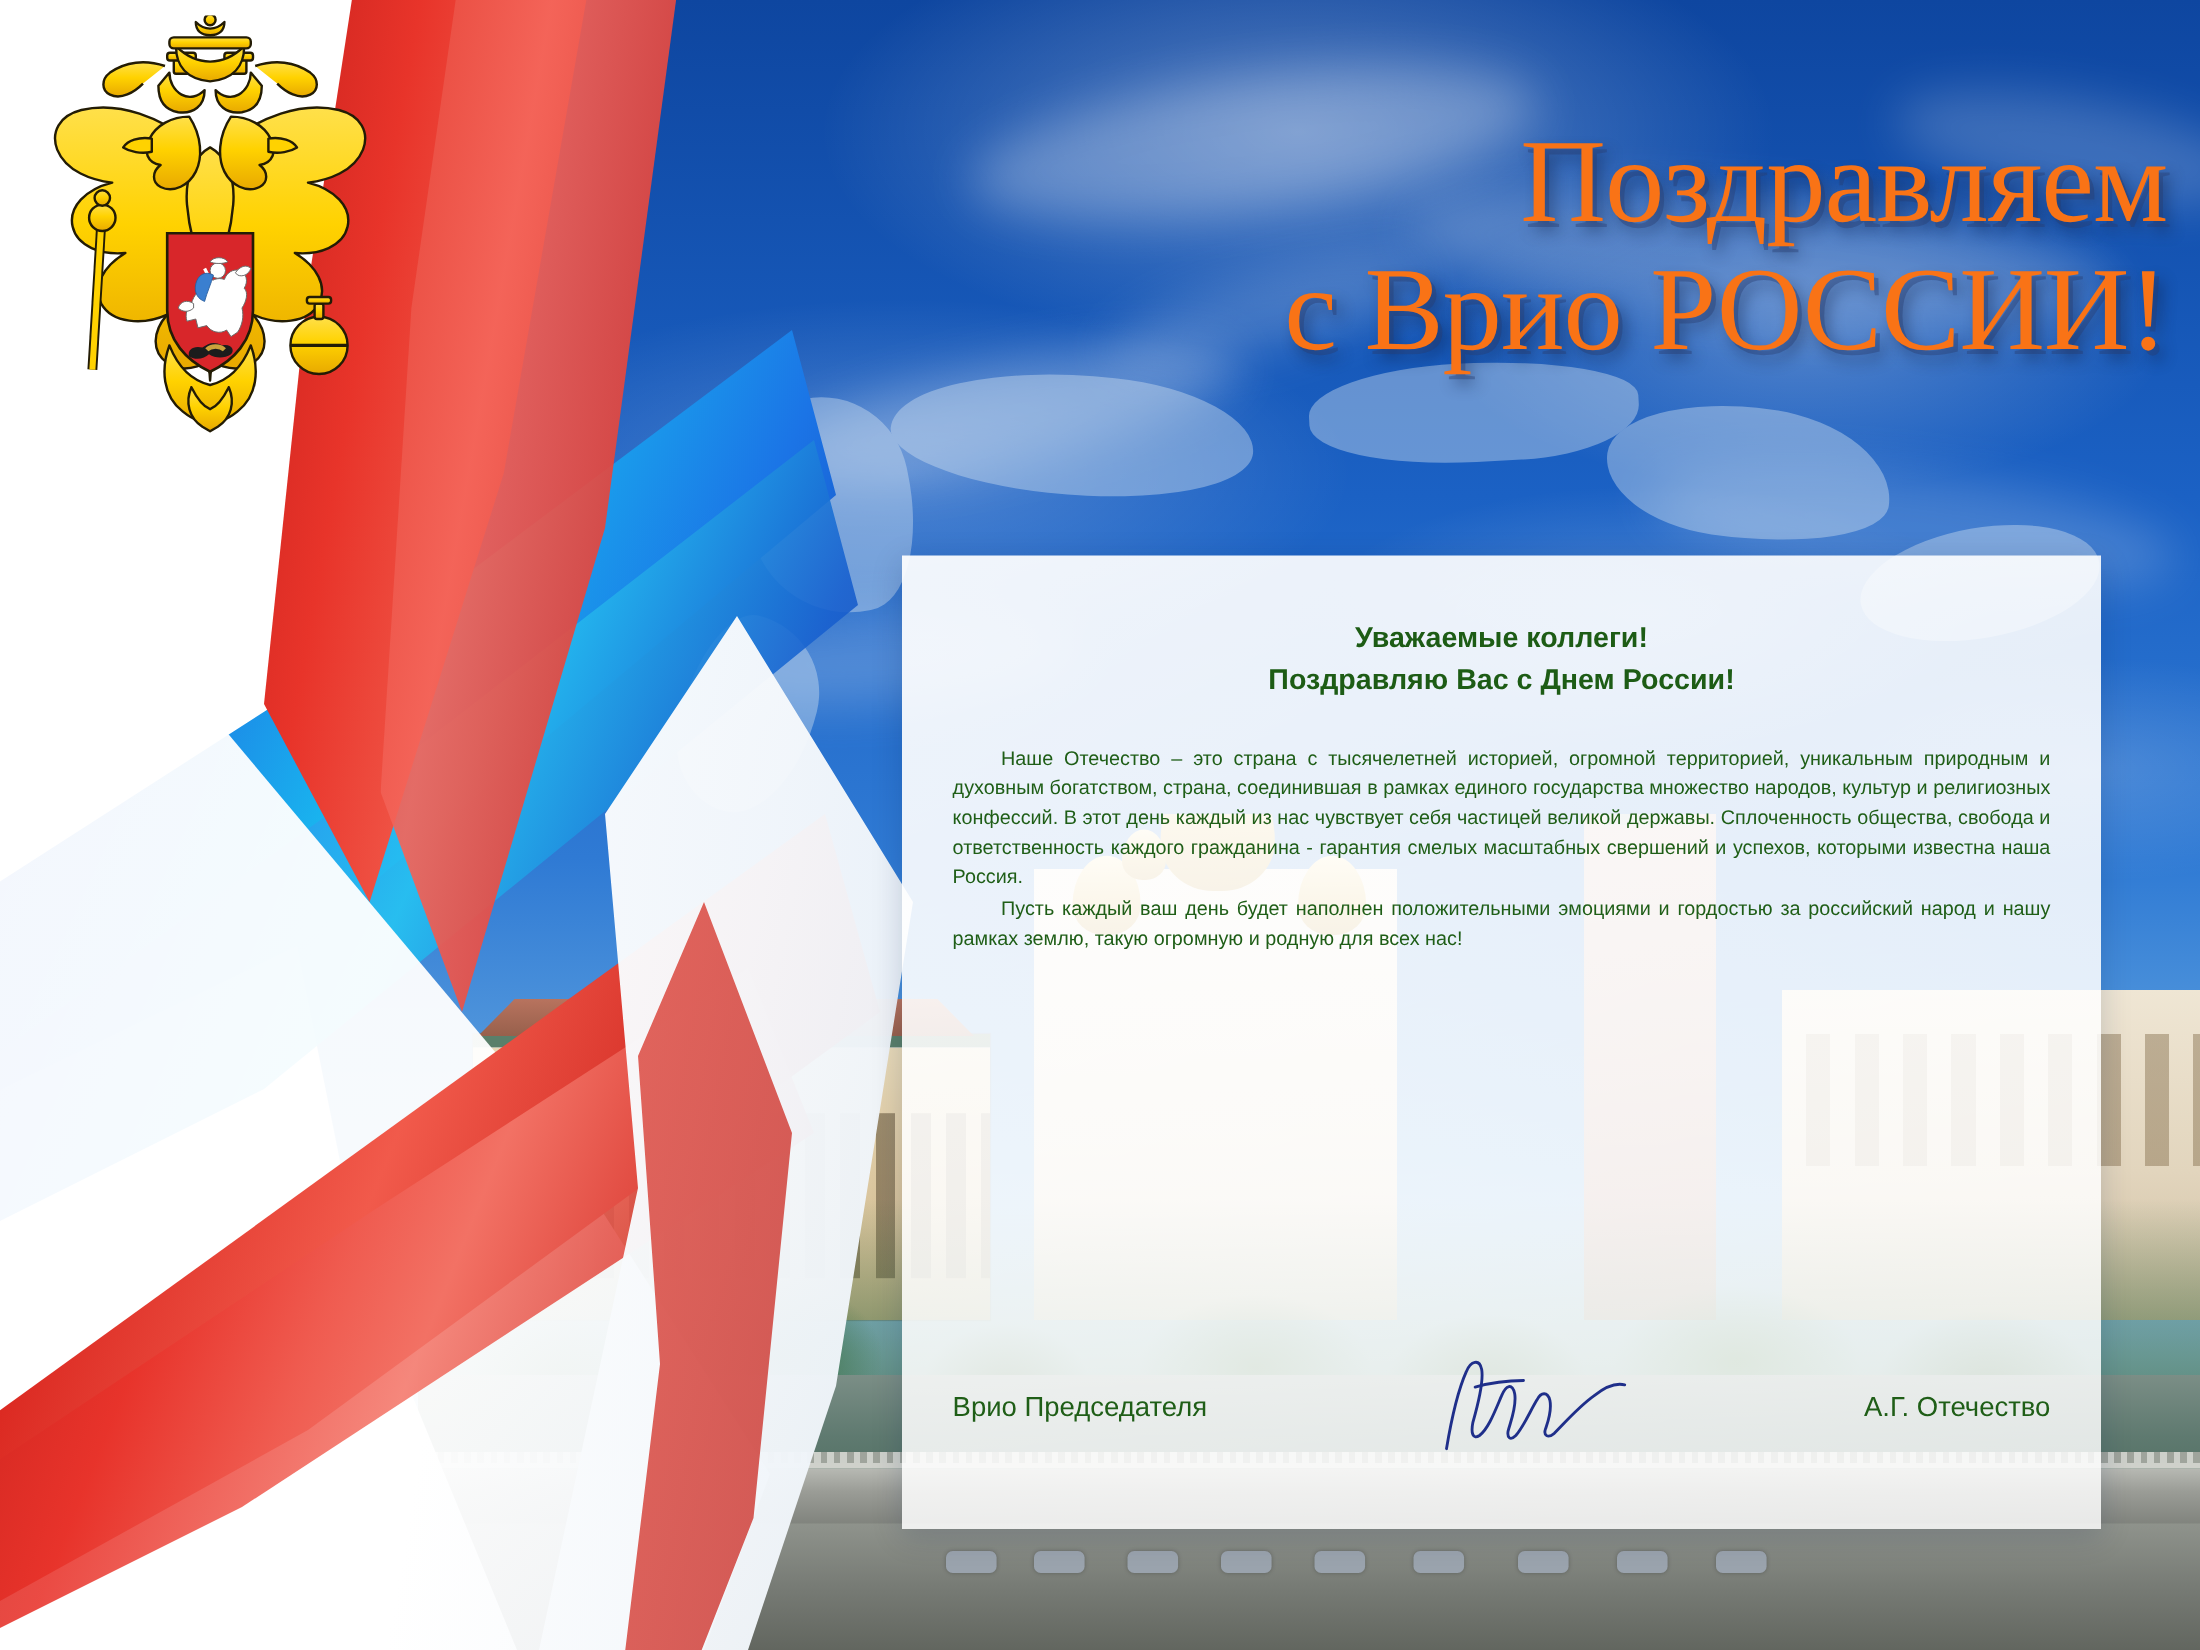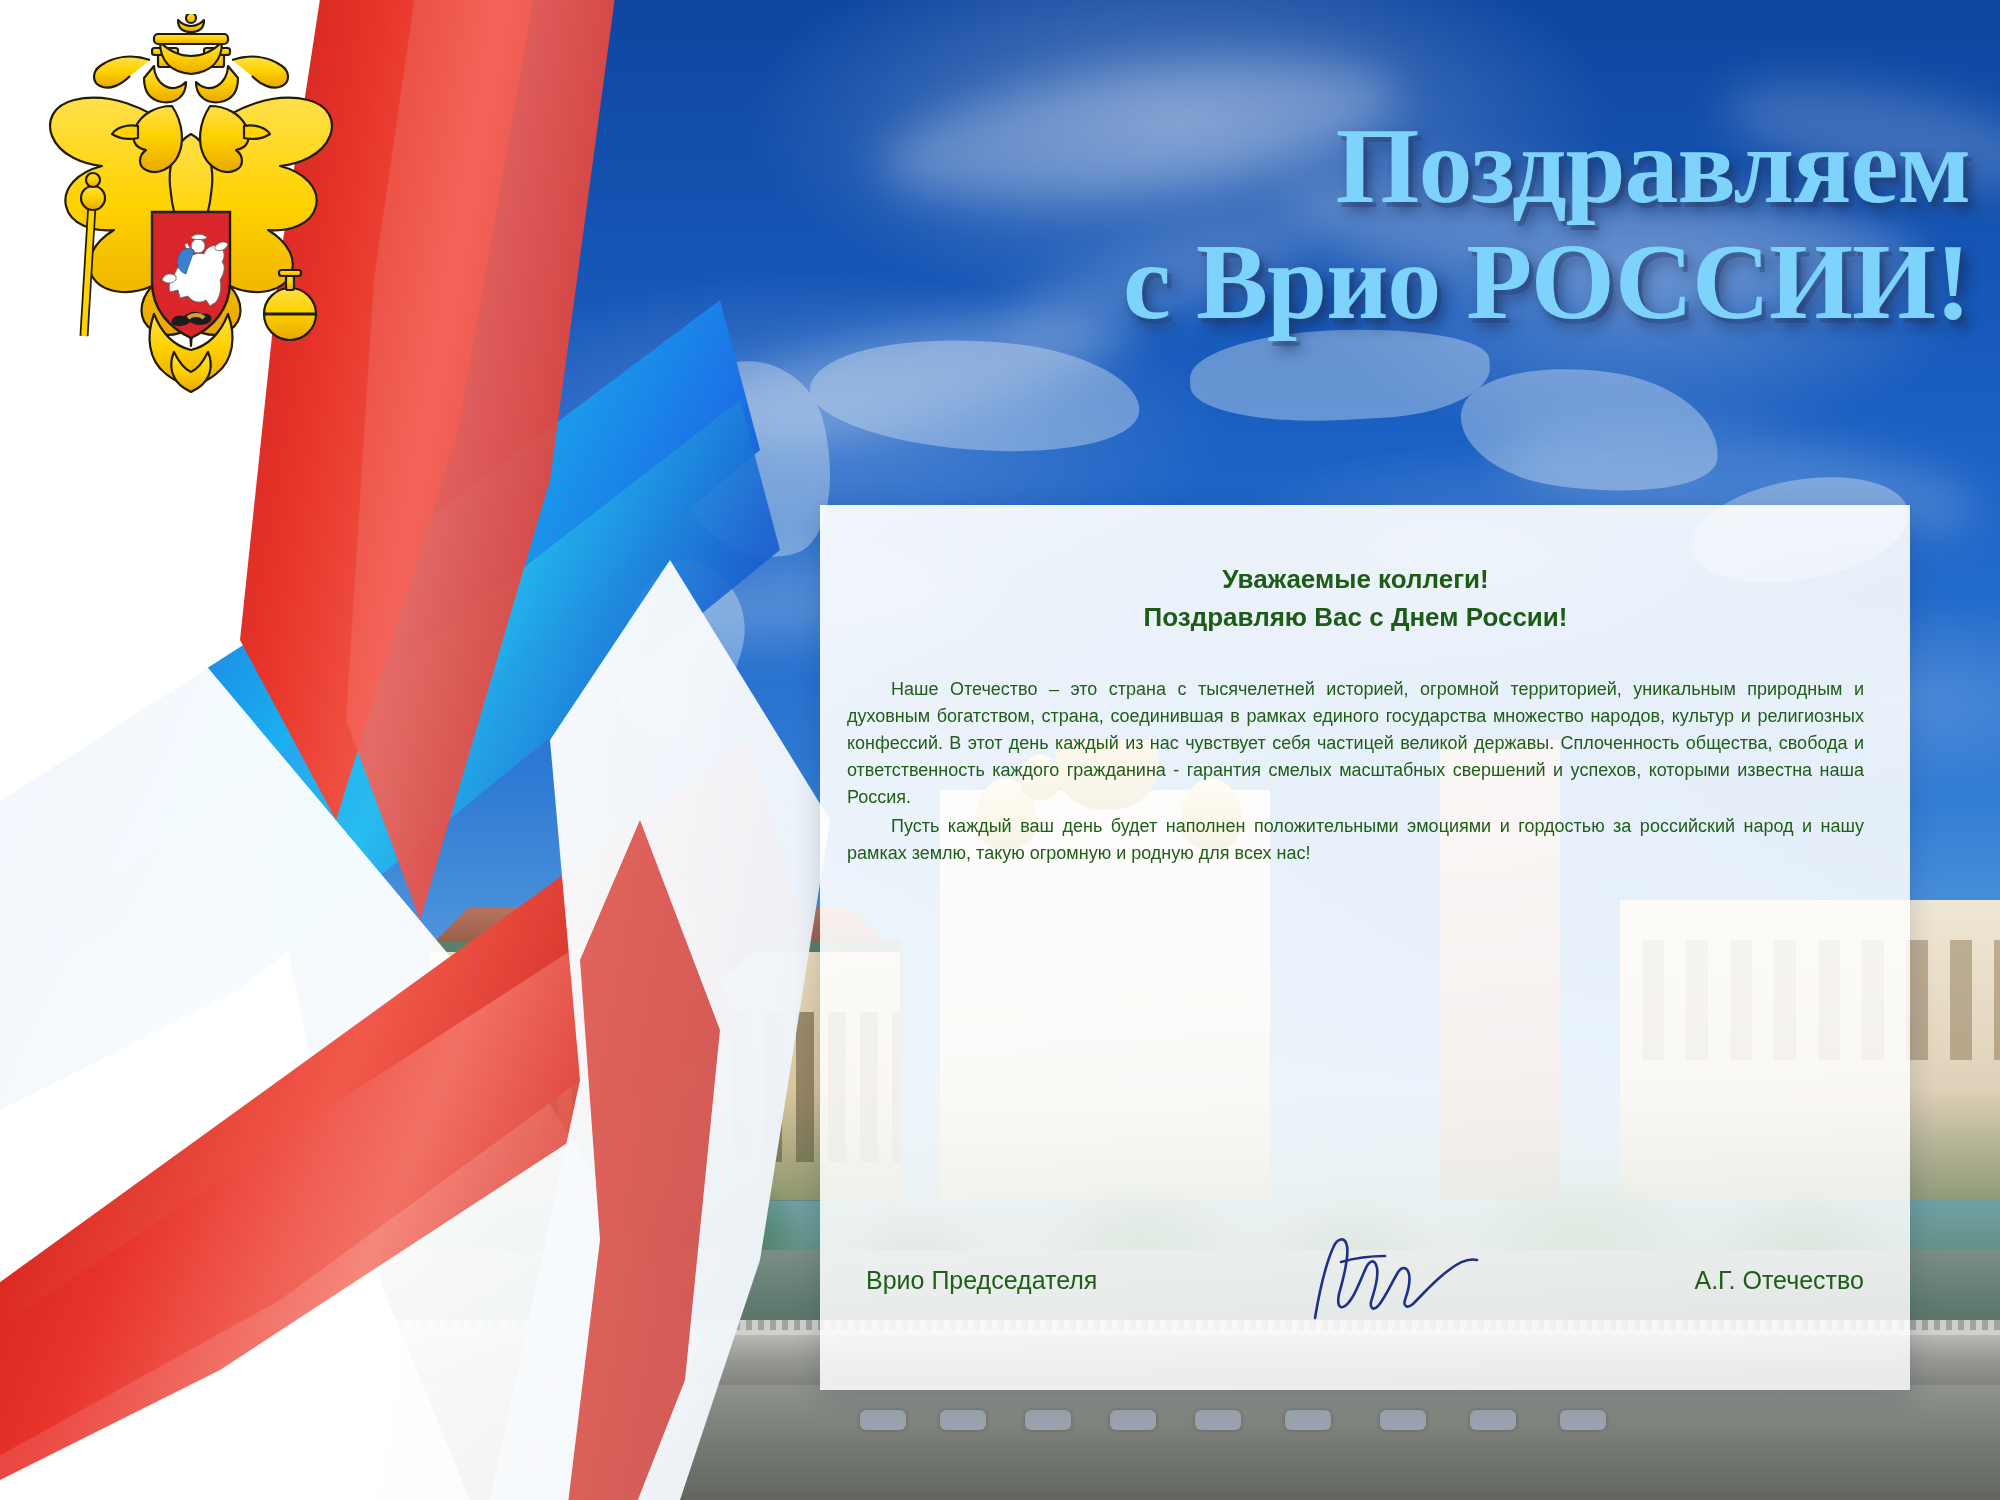--- a/index.html
+++ b/index.html
@@ -200,37 +200,37 @@
   }
 
   
   .coa { position:absolute; left:26px; top:14px; width:330px; height:390px; }
 
   
   .headline {
     position:absolute; left:640px; top:112px; width:1330px;
     text-align:right;
     font-family:"Liberation Serif", serif;
-    font-weight:700;
-    color:#7dd3fc;
+    font-weight:400;
+    color:#f97316;
     line-height:1.0;
     letter-spacing:-1px;
     text-shadow:
       4px 5px 0 rgba(40,60,110,.40),
       7px 9px 14px rgba(10,25,60,.45);
   }
   .headline .l1 { display:block; font-size:108px; }
   .headline .l2 { display:block; font-size:108px; margin-top:8px; }
 
   
   .panel {
     position:absolute; left:820px; top:505px; width:1090px; height:885px;
     background:linear-gradient(160deg, rgba(255,255,255,.93) 0%, rgba(255,255,255,.88) 45%, rgba(255,255,255,.82) 100%);
     box-shadow:0 6px 26px rgba(10,30,70,.18);
-    padding:56px 46px 20px 27px;
+    padding:56px 46px 20px 46px;
   }
   .panel-heading {
     text-align:center;
     color:#1d5c15;
     font-weight:700;
     font-size:26px;
     line-height:1.45;
     margin-bottom:40px;
   }
   .panel-heading span { display:block; }

